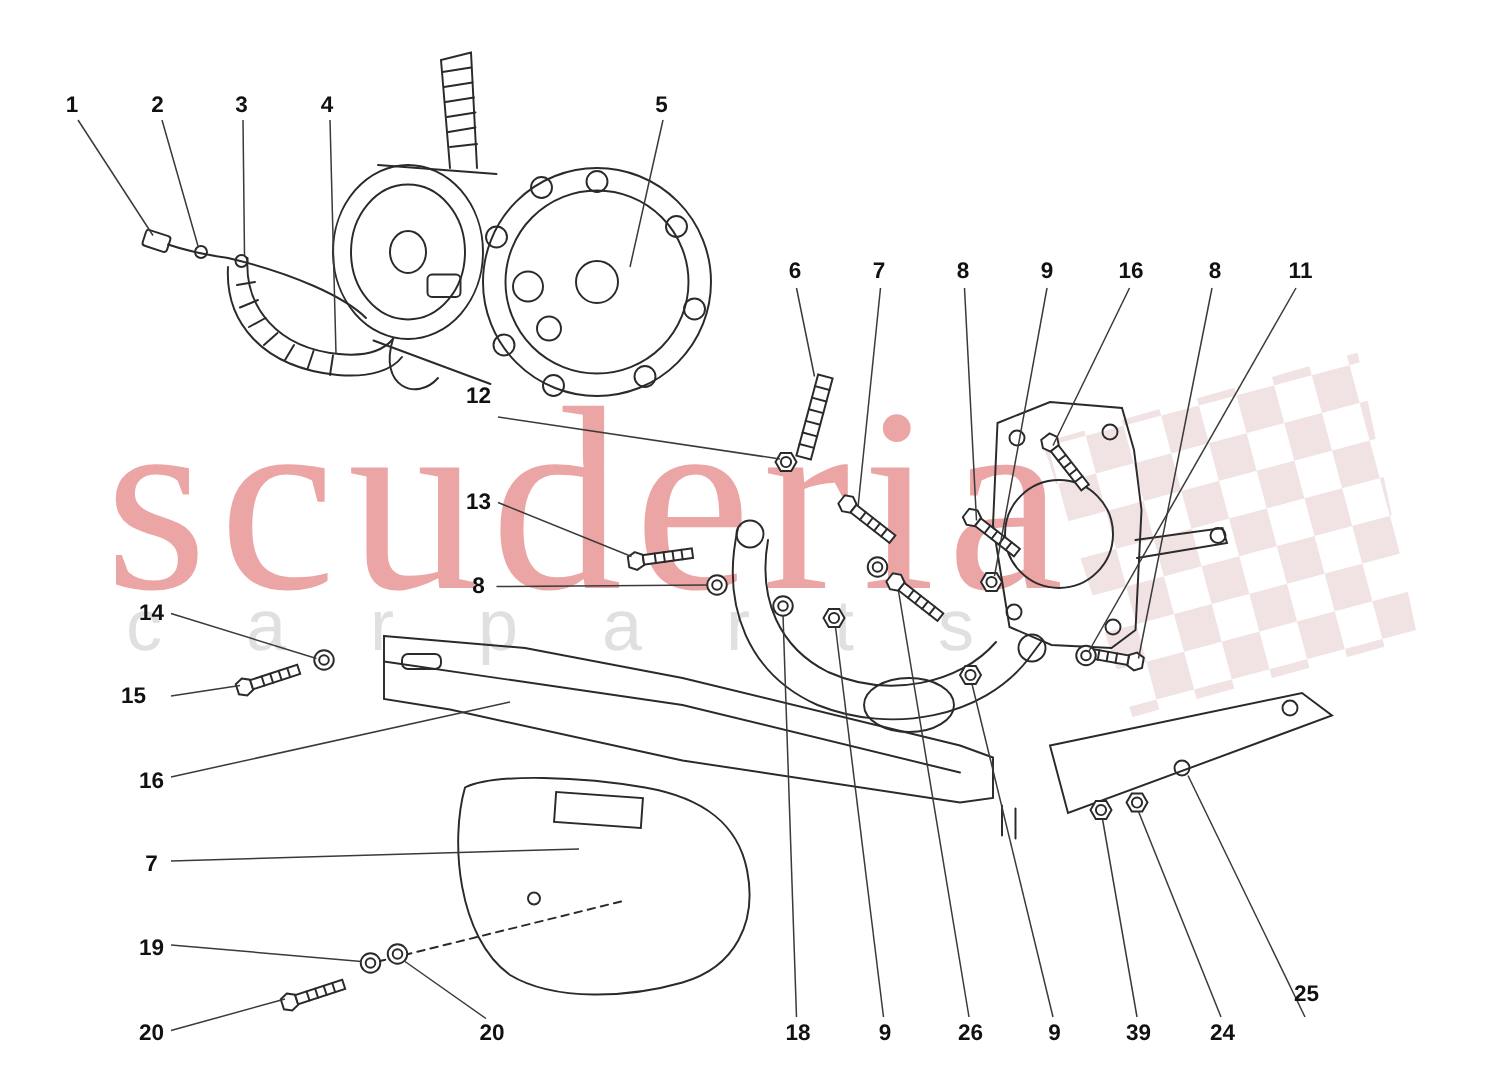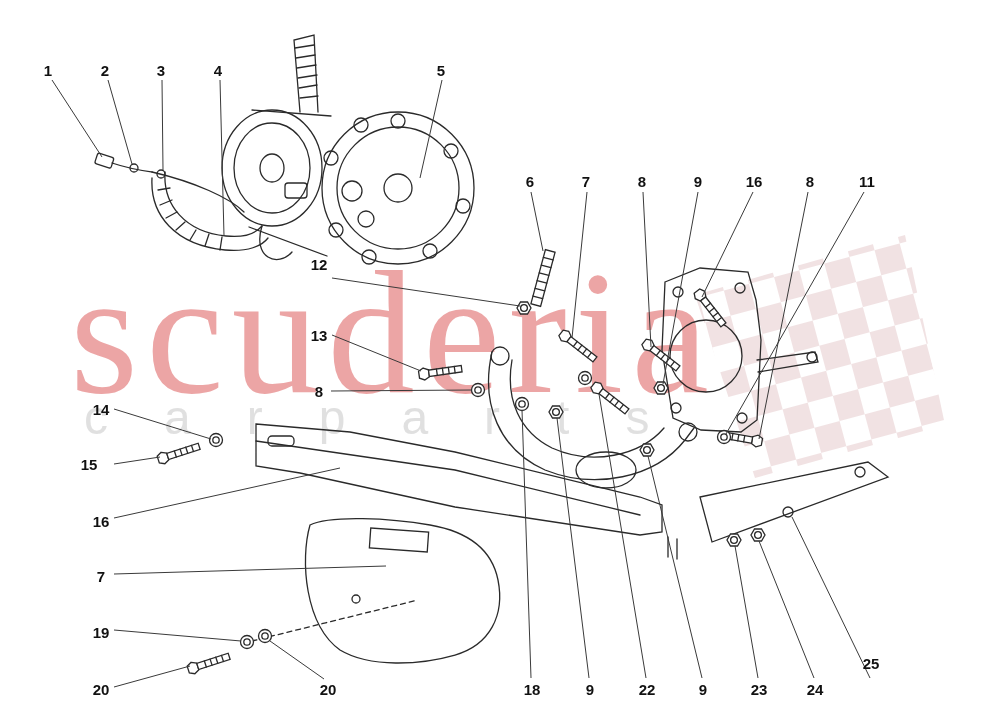--- a/index.html
+++ b/index.html
@@ -206,19 +206,19 @@
   <span class="callout" style="left:319px;top:391px">8</span>
   <span class="callout" style="left:101px;top:409px">14</span>
   <span class="callout" style="left:89px;top:464px">15</span>
   <span class="callout" style="left:101px;top:521px">16</span>
   <span class="callout" style="left:101px;top:576px">7</span>
   <span class="callout" style="left:101px;top:632px">19</span>
   <span class="callout" style="left:101px;top:689px">20</span>
   <span class="callout" style="left:328px;top:689px">20</span>
   <span class="callout" style="left:532px;top:689px">18</span>
   <span class="callout" style="left:590px;top:689px">9</span>
-  <span class="callout" style="left:647px;top:689px">22</span>
+  <span class="callout" style="left:647px;top:689px">26</span>
   <span class="callout" style="left:703px;top:689px">9</span>
-  <span class="callout" style="left:759px;top:689px">23</span>
+  <span class="callout" style="left:759px;top:689px">39</span>
   <span class="callout" style="left:815px;top:689px">24</span>
   <span class="callout" style="left:871px;top:663px">25</span>
 
 </div>
 
 </body></html>

